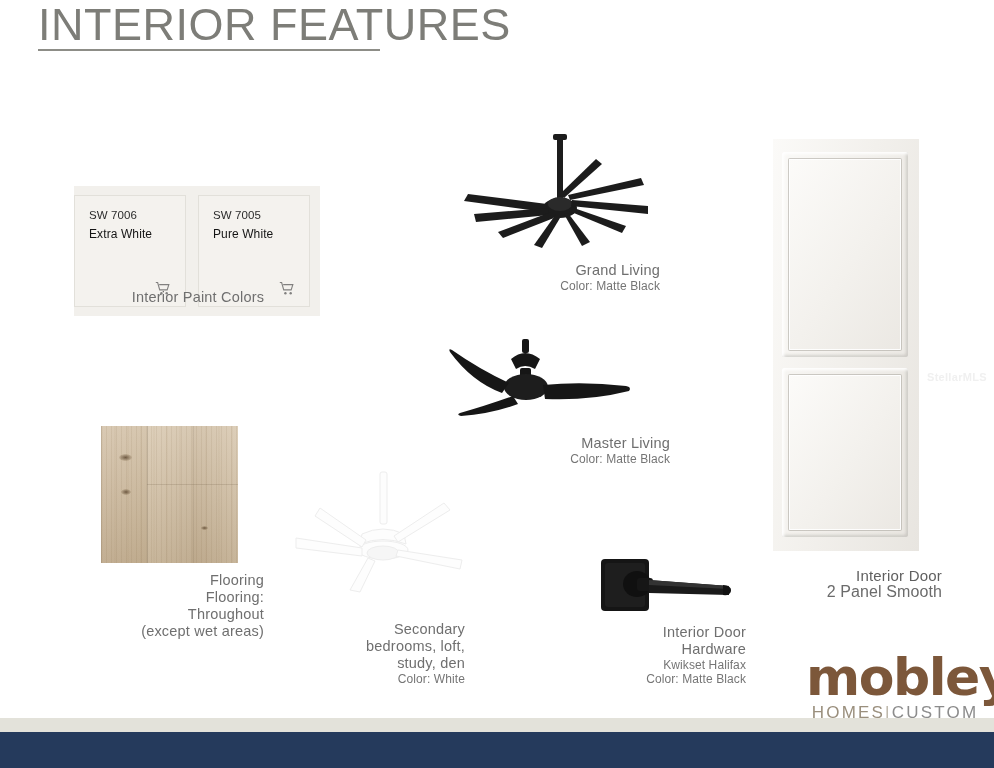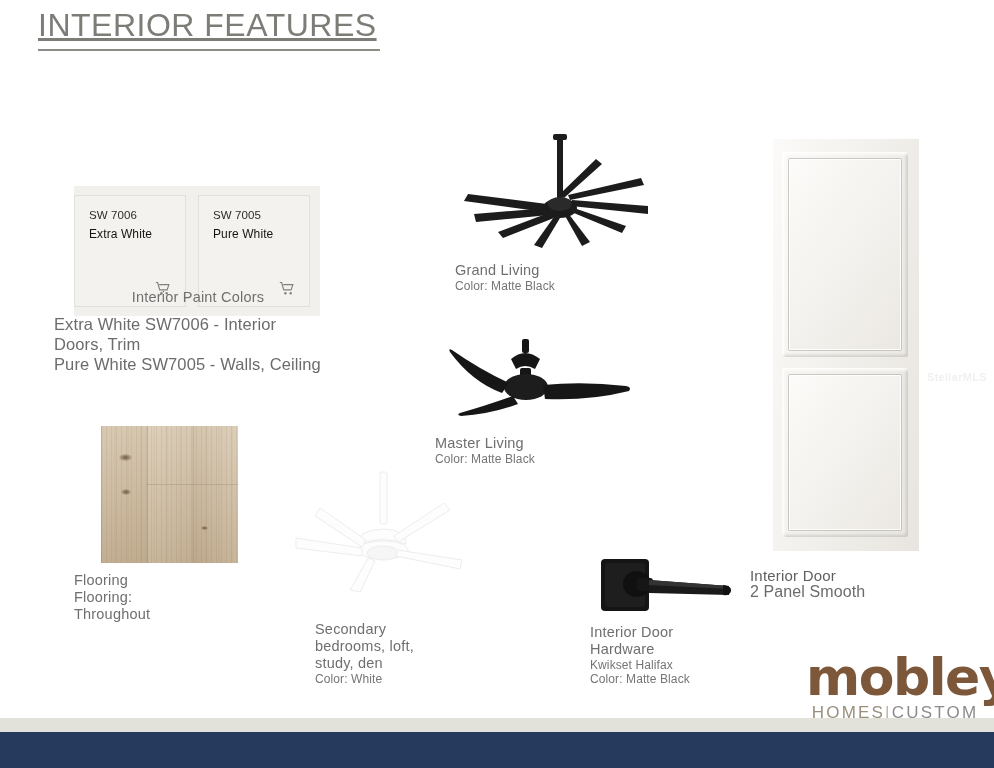--- a/index.html
+++ b/index.html
@@ -9,27 +9,26 @@
     font-family:"Liberation Sans", sans-serif;
     overflow:hidden;
     position:relative;
   }
   .slide{position:absolute;inset:0;background:#fff;}
 
   
   .title-wrap{position:absolute;left:38px;top:2px;}
   .title{
     font-family:"Liberation Sans", sans-serif;
-    font-size:32px;
+    font-size:45px;
     letter-spacing:0.5px;
     color:#7d7d78;
     font-weight:400;
     line-height:46px;
     white-space:nowrap;
-    text-decoration:underline;
   }
   .title-rule{
     height:2px;background:#8d8d87;margin-top:1px;width:342px;
   }
 
   
   .paint-card{
     position:absolute;left:74px;top:146px;width:246px;height:130px;
     background:#f2f0ec;
     margin-top:40px;
@@ -45,21 +44,21 @@
     font-size:11.5px;color:#2b2b2b;font-weight:400;letter-spacing:.1px;
   }
   .sw-name{
     position:absolute;left:14px;top:31px;
     font-size:12px;color:#141414;font-weight:400;letter-spacing:.1px;
   }
   .cart{position:absolute;right:14px;bottom:10px;width:16px;height:15px;opacity:.72;}
 
   
   .cap{
-    position:absolute;text-align:left;color:#6f6f6f;
+    position:absolute;text-align:right;color:#6f6f6f;
     font-family:"Liberation Sans", sans-serif;font-weight:400;
   }
   .cap .l1{font-size:14.5px;line-height:17px;letter-spacing:.2px;}
   .cap .l2{font-size:12px;line-height:14px;letter-spacing:.1px;color:#757575;}
 
   .paint-cap{left:74px;top:289px;width:248px;text-align:center;
     font-size:14.5px;color:#6f6f6f;letter-spacing:.2px;}
 
   .paint-desc{
     position:absolute;left:54px;top:314px;width:330px;
@@ -177,38 +176,34 @@
           <path d="M1 1.5h2.3l2.6 9.2h9.3l2.1-6.6H5.2"></path>
           <circle cx="8" cy="15" r="1.5" fill="#555" stroke="none"></circle>
           <circle cx="14.6" cy="15" r="1.5" fill="#555" stroke="none"></circle>
         </svg>
       </span>
     </div>
   </div>
 
   <div class="cap paint-cap">Interior Paint Colors</div>
 
-  <div class="paint-desc">
-    <div>Extra White SW7006 - Interior</div>
-    <div>Doors, Trim</div>
-    <div>Pure White SW7005 - Walls, Ceiling</div>
-  </div>
 
   <div class="floor-img">
     <div class="grain"></div>
     <div class="seamh2"></div>
     <div class="seamh"></div>
     <div class="knot" style="left:18px;top:28px;"></div>
     <div class="knot" style="left:20px;top:63px;width:10px;height:6px;"></div>
     <div class="knot" style="left:100px;top:100px;width:7px;height:4px;"></div>
   </div>
   <div class="cap floor-cap">
     <div class="l1">Flooring</div>
     <div class="l1">Flooring:</div>
     <div class="l1">Throughout</div>
+    <div class="l1">(except wet areas)</div>
   </div>
 
   <div class="fan" style="left:452px;top:128px;">
     <svg width="216" height="125" viewBox="0 0 216 125">
       <g fill="#1c1c1c">
         <rect x="105" y="10" width="6" height="62" rx="1"></rect>
         <rect x="101" y="6" width="14" height="6" rx="2"></rect>
         <ellipse cx="108" cy="80" rx="17" ry="10"></ellipse>
         <ellipse cx="108" cy="76" rx="12" ry="7" fill="#2a2a2a"></ellipse>
         <path d="M95 76 L16 66 L12 73 L93 84 Z"></path>

